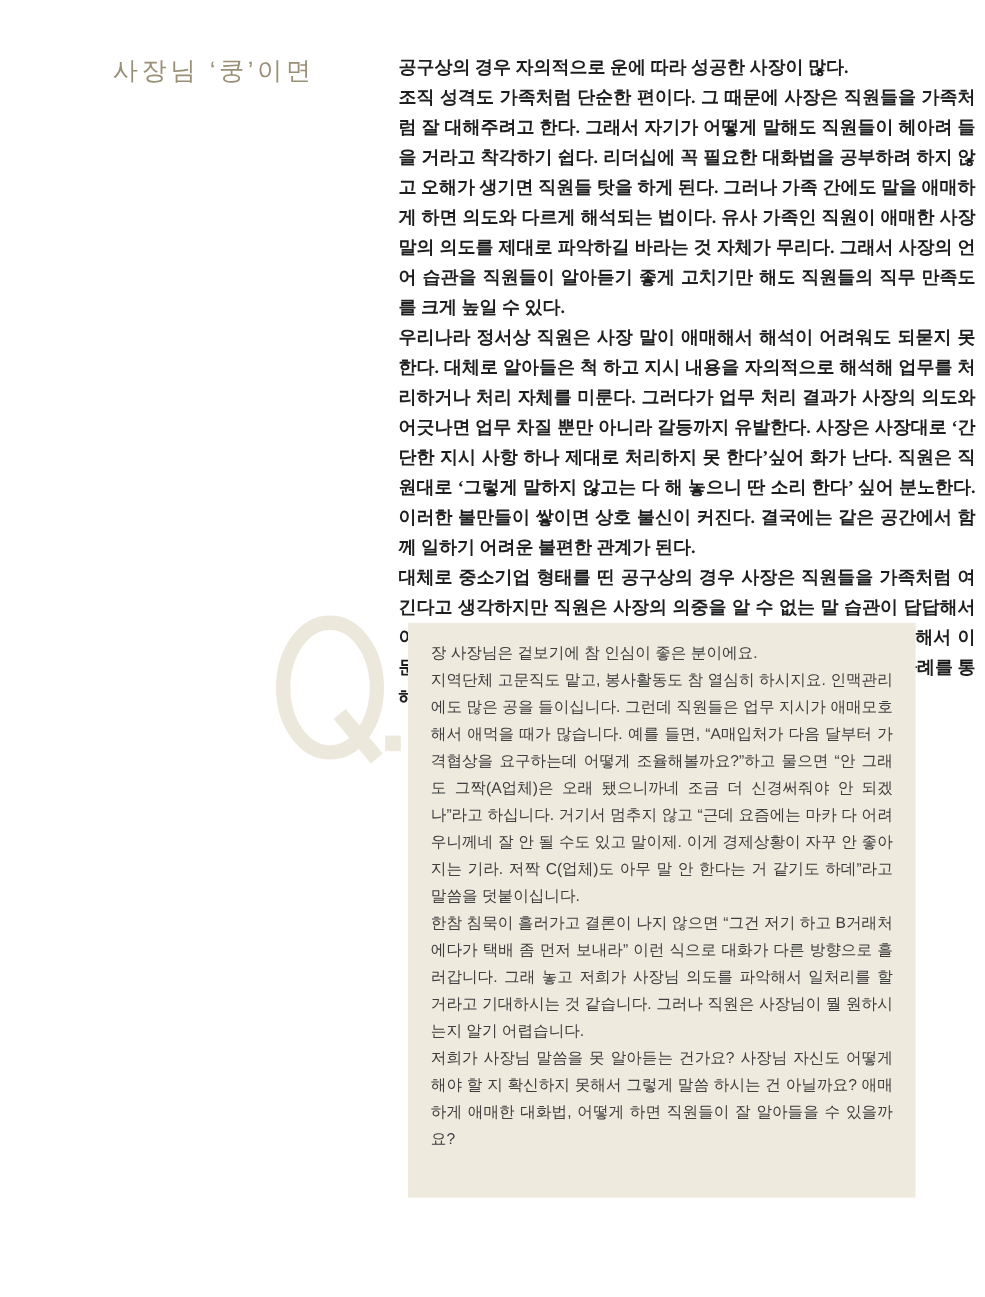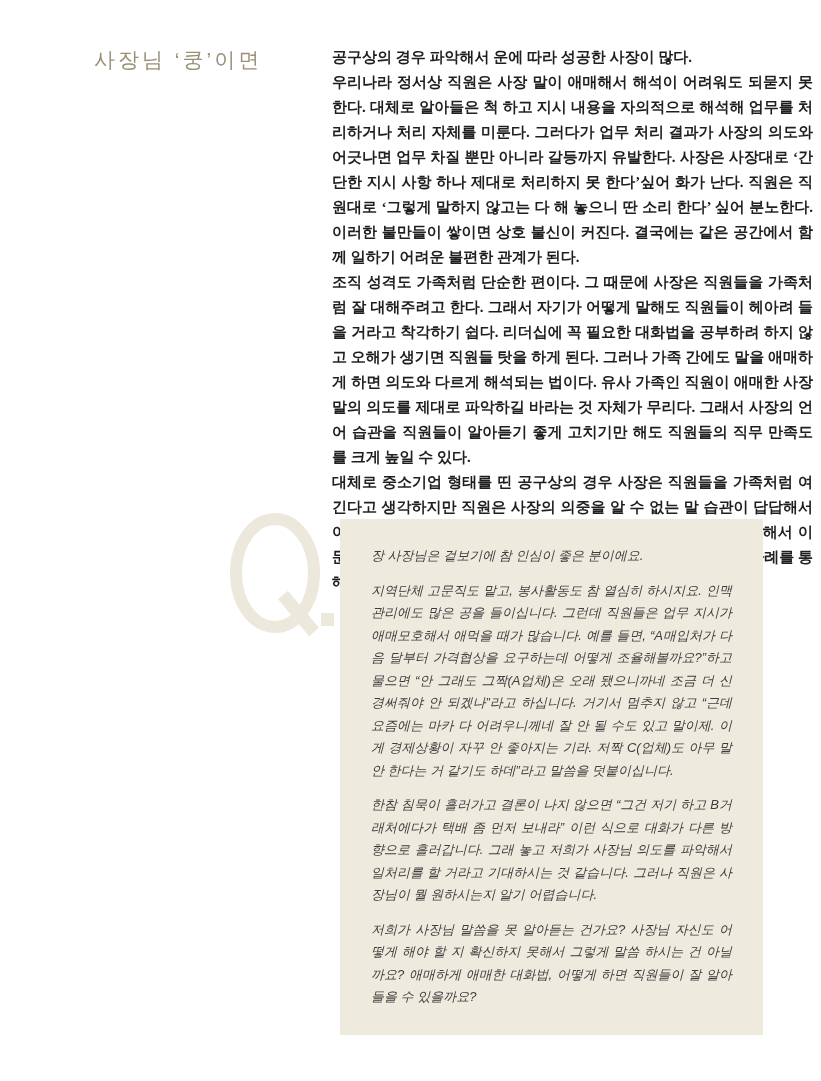--- a/index.html
+++ b/index.html
@@ -47,40 +47,40 @@
     width:423px;
     min-height:479px;
     background:var(--box-bg);
     padding:14px 19px 14px 19px;
     color:var(--box-color);
     font-family:"Liberation Sans","DejaVu Sans",sans-serif;
     font-size:13px;
     line-height:22.5px;
     text-align:justify;
   }
-  .qa-box p{margin:12px;font-style:italic;}
+  .qa-box p{margin:0;}
   .q-watermark{
     position:absolute;
     left:228px;top:512px;
     width:112px;height:126px;
   }
 </style>
 </head>
 <body>
 
 <div class="page">
 
   <div class="article-title">
     <div>사장님 ‘쿵’이면</div>
   </div>
 
   <div class="body-column">
-    <p>공구상의 경우 파악해서 운에 따라 성공한 사장이 많다.</p>
+    <p>공구상의 경우 자의적으로 운에 따라 성공한 사장이 많다.</p>
+    <p>조직 성격도 가족처럼 단순한 편이다. 그 때문에 사장은 직원들을 가족처럼 잘 대해주려고 한다. 그래서 자기가 어떻게 말해도 직원들이 헤아려 들을 거라고 착각하기 쉽다. 리더십에 꼭 필요한 대화법을 공부하려 하지 않고 오해가 생기면 직원들 탓을 하게 된다. 그러나 가족 간에도 말을 애매하게 하면 의도와 다르게 해석되는 법이다. 유사 가족인 직원이 애매한 사장 말의 의도를 제대로 파악하길 바라는 것 자체가 무리다. 그래서 사장의 언어 습관을 직원들이 알아듣기 좋게 고치기만 해도 직원들의 직무 만족도를 크게 높일 수 있다.</p>
     <p>우리나라 정서상 직원은 사장 말이 애매해서 해석이 어려워도 되묻지 못한다. 대체로 알아들은 척 하고 지시 내용을 자의적으로 해석해 업무를 처리하거나 처리 자체를 미룬다. 그러다가 업무 처리 결과가 사장의 의도와 어긋나면 업무 차질 뿐만 아니라 갈등까지 유발한다. 사장은 사장대로 ‘간단한 지시 사항 하나 제대로 처리하지 못 한다’싶어 화가 난다. 직원은 직원대로 ‘그렇게 말하지 않고는 다 해 놓으니 딴 소리 한다’ 싶어 분노한다. 이러한 불만들이 쌓이면 상호 불신이 커진다. 결국에는 같은 공간에서 함께 일하기 어려운 불편한 관계가 된다.</p>
-    <p>조직 성격도 가족처럼 단순한 편이다. 그 때문에 사장은 직원들을 가족처럼 잘 대해주려고 한다. 그래서 자기가 어떻게 말해도 직원들이 헤아려 들을 거라고 착각하기 쉽다. 리더십에 꼭 필요한 대화법을 공부하려 하지 않고 오해가 생기면 직원들 탓을 하게 된다. 그러나 가족 간에도 말을 애매하게 하면 의도와 다르게 해석되는 법이다. 유사 가족인 직원이 애매한 사장 말의 의도를 제대로 파악하길 바라는 것 자체가 무리다. 그래서 사장의 언어 습관을 직원들이 알아듣기 좋게 고치기만 해도 직원들의 직무 만족도를 크게 높일 수 있다.</p>
     <p>대체로 중소기업 형태를 띤 공구상의 경우 사장은 직원들을 가족처럼 여긴다고 생각하지만 직원은 사장의 의중을 알 수 없는 말 습관이 답답해서 이직까지 생각하기 쉽다. 그렇다면 사장과 직원들이 어떻게 협력해서 이 문제를 어떻게 해결할 수 있을까? 대구 영구상사 직원이 보내온 사례를 통해 알아보자.</p>
   </div>
 
   <svg class="q-watermark" viewBox="0 0 112 126" aria-hidden="true">
     <ellipse cx="47" cy="61" rx="39" ry="54" fill="none" stroke="#ece8dc" stroke-width="12"></ellipse>
     <line x1="55" y1="83" x2="86" y2="120" stroke="#ece8dc" stroke-width="13"></line>
     <rect x="93" y="101" width="13" height="13" fill="#ece8dc"></rect>
   </svg>
 
   <div class="qa-box">

